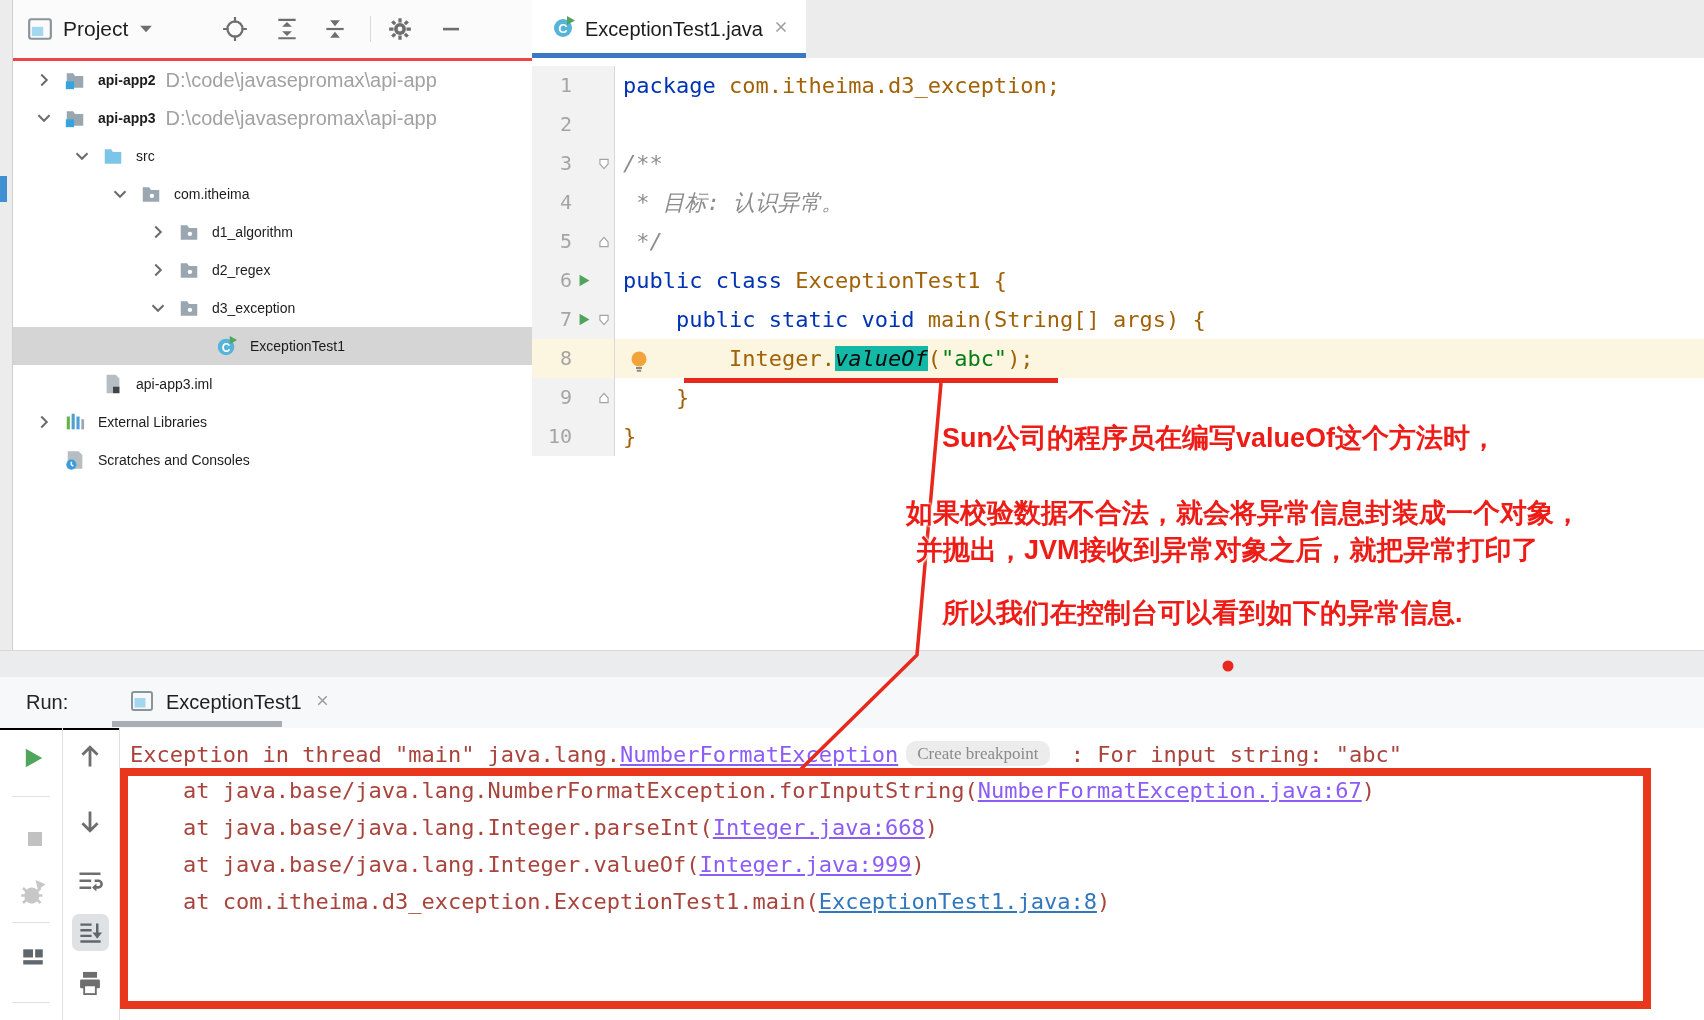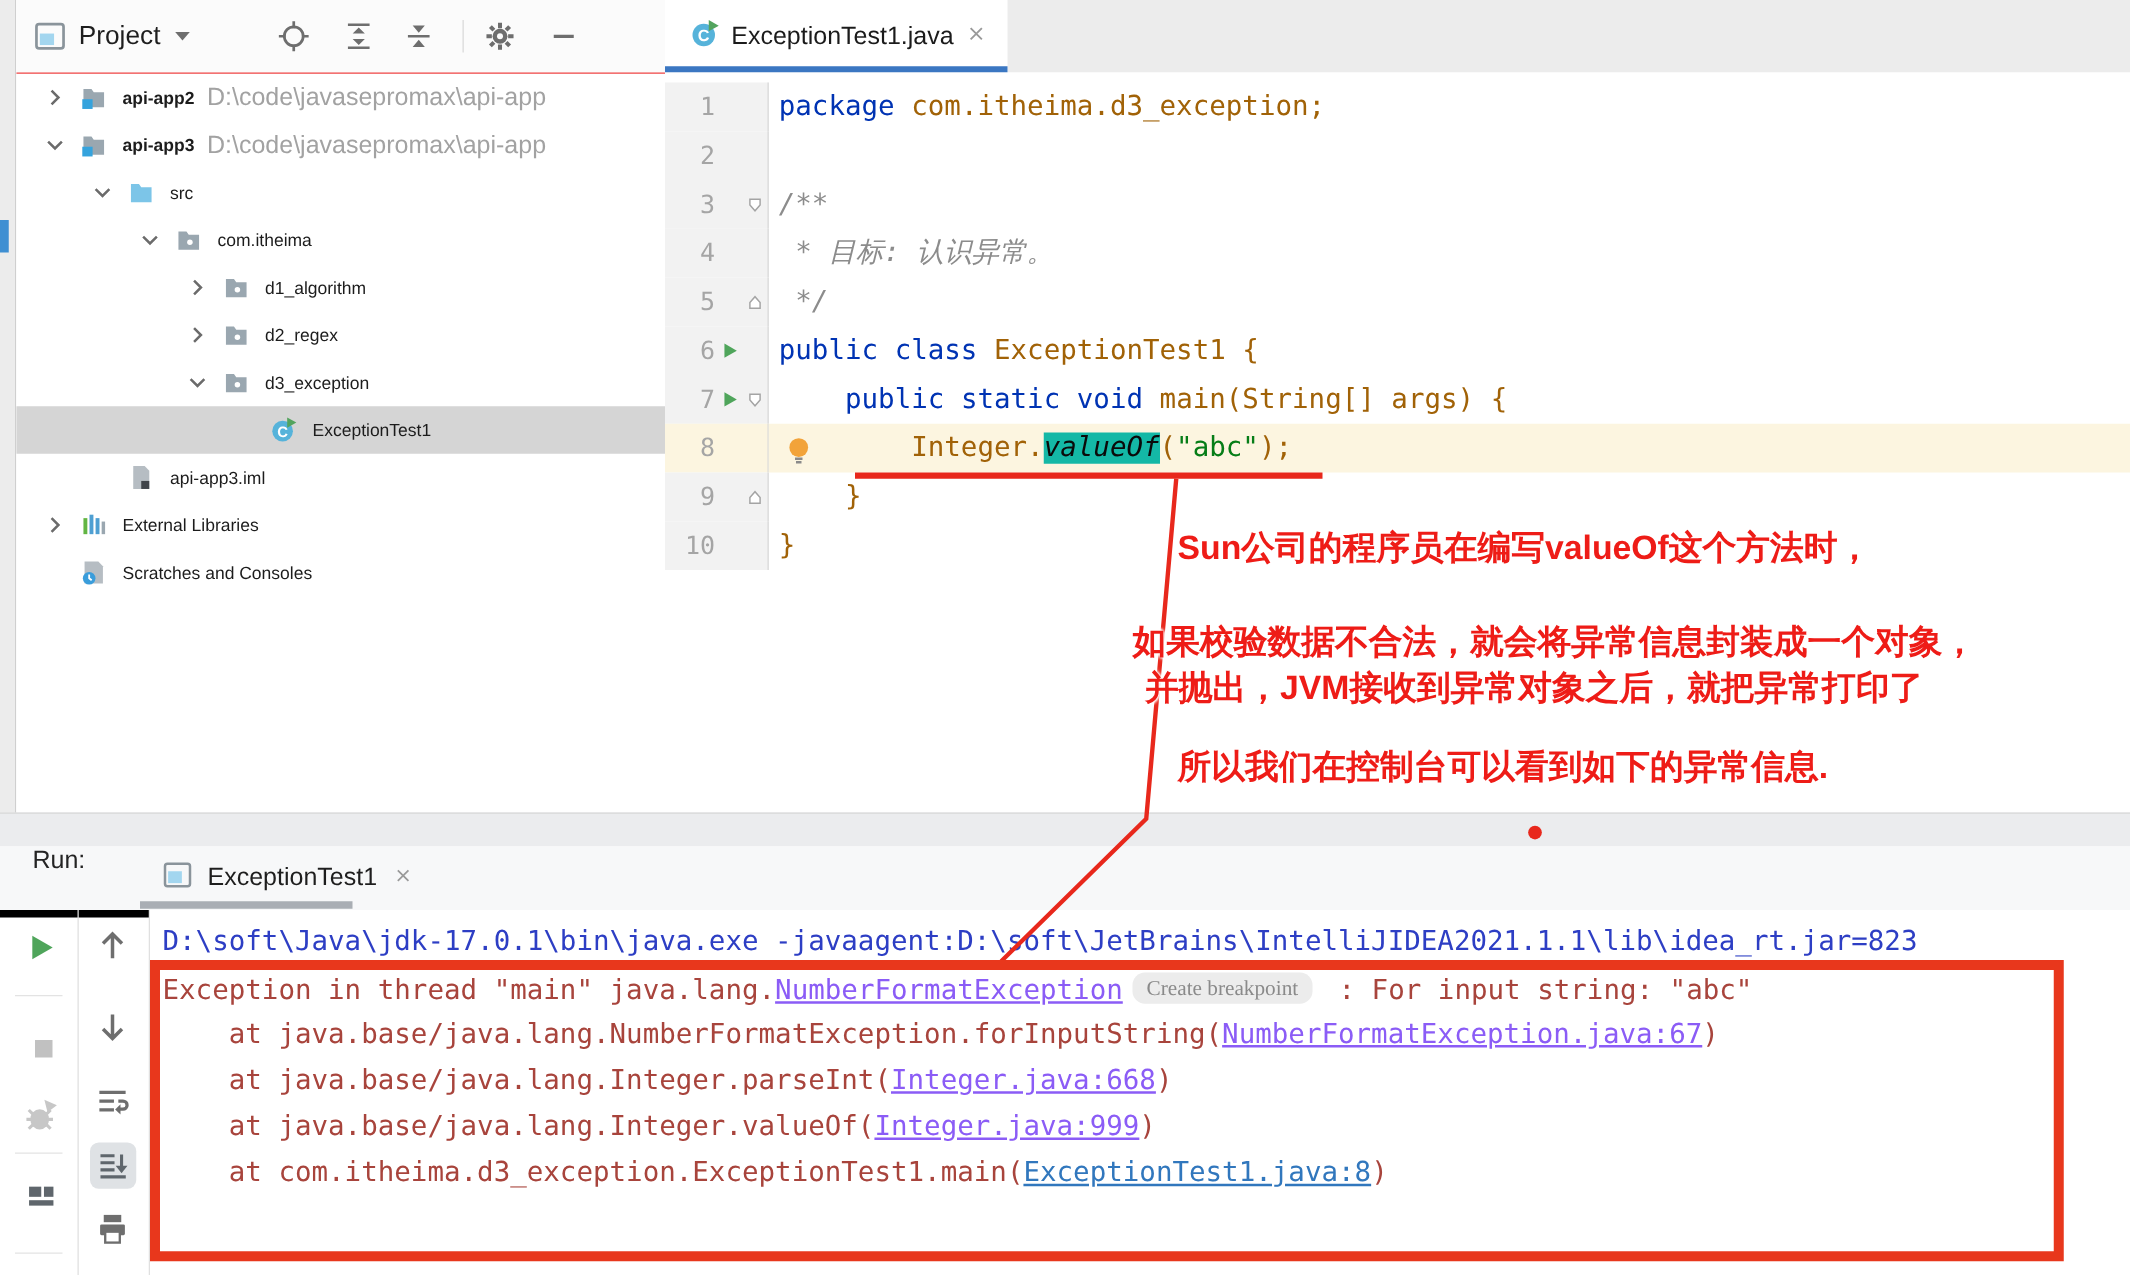--- a/index.html
+++ b/index.html
@@ -4,21 +4,21 @@
 <style>
   html,body{margin:0;padding:0;background:#fff}
   .win{position:relative;width:1704px;height:1020px;background:#fff;overflow:hidden;
        font-family:"Liberation Sans",sans-serif;color:#1f1f1f}
   
   .edge{position:absolute;left:0;top:0;width:12px;height:1020px;background:#ececec;border-right:1px solid #cfcfcf}
   .edge-accent{position:absolute;left:0;top:176px;width:7px;height:26px;background:#3f8fd2}
 
   
   .proj{position:absolute;left:13px;top:0;width:519px;height:650px;background:#fff;overflow:hidden}
-  .proj-h{height:58px;display:flex;align-items:center;background:#fbfbfb;border-bottom:1px solid #ef4444}
+  .proj-h{height:58px;display:flex;align-items:center;background:#fbfbfb;border-bottom:3px solid #ef4444}
   .proj-h .ic{display:flex}
   .ph-win{margin-left:14px}
   .ph-title{font-size:21px;margin-left:10px;color:#1e1e1e}
   .ph-caret{margin-left:8px}
   .ph-locate{margin-left:66px}
   .ph-expand{margin-left:26px}
   .ph-collapse{margin-left:22px}
   .ph-div{width:1px;height:26px;background:#d9d9d9;margin-left:22px}
   .ph-gear{margin-left:16px}
   .ph-min{margin-left:26px}
@@ -53,21 +53,21 @@
   .seg-cmt{color:#8c8c8c;font-style:italic}
   .seg-str{color:#067d17}
   .seg-mi{font-style:italic;background:#14b8a6}
 
   
   .split{position:absolute;top:650px;left:0;right:0;height:26px;background:#ebecee;
          border-top:1px solid #d8d8d8;border-bottom:1px solid #dadada}
 
   
   .run{position:absolute;top:677px;left:0;right:0;bottom:0;background:#fff}
-  .run-h{height:51px;background:#f7f8f9;border-bottom:6px solid #000000;position:relative;display:flex;align-items:flex-start}
+  .run-h{height:51px;background:#f7f8f9;border-bottom:2px solid #000000;position:relative;display:flex;align-items:center}
   .run-label{margin-left:26px;font-size:20px;color:#242424}
   .run-tab{position:absolute;left:130px;top:0;height:100%;display:flex;align-items:center;gap:12px}
   .run-tab-label{font-size:20px;color:#1e1e1e}
   .run-underline{position:absolute;left:112px;top:44px;width:170px;height:6px;background:#a9aeb4}
   .run-body{position:absolute;top:51px;left:0;right:0;bottom:0}
   .vsep{position:absolute;top:0;bottom:0;width:1px;background:#e0e0e0}
   .tbtn{position:absolute;display:flex;justify-content:center;align-items:center}
   .hdiv{position:absolute;height:1px;background:#e3e3e3}
   .tbtn.active{background:#dfe2e5;border-radius:7px}
   .console{position:absolute;left:120px;top:0;right:0;bottom:0;background:#fff;padding:7px 0 0 10px;overflow:hidden}
@@ -507,21 +507,20 @@
         </div>
       <div class="tbtn" style="left:76px;top:241px">
           <svg width="28" height="28" viewBox="0 0 24 24">
             <rect x="6" y="2.5" width="12" height="5" fill="#6e6e6e"></rect>
             <rect x="3.5" y="9" width="17" height="7.5" rx="1" fill="#6e6e6e"></rect>
             <rect x="7" y="14" width="10" height="7.5" fill="#fff" stroke="#6e6e6e" stroke-width="1.6"></rect>
           </svg>
         </div>
 
       <div class="console" id="console">
-          <div class="conline"><span class="seg-cmd">D:\soft\Java\jdk-17.0.1\bin\java.exe -javaagent:D:\soft\JetBrains\IntelliJIDEA2021.1.1\lib\idea_rt.jar=823</span></div>
           <div class="conline"><span class="seg-err">Exception in thread "main" java.lang.</span><span class="seg-linkgray">NumberFormatException</span><span class="seg-pill">Create breakpoint</span><span class="seg-err"> : For input string: "abc"</span></div>
           <div class="conline"><span class="seg-err">    at java.base/java.lang.NumberFormatException.forInputString(</span><span class="seg-linkgray">NumberFormatException.java:67</span><span class="seg-err">)</span></div>
           <div class="conline"><span class="seg-err">    at java.base/java.lang.Integer.parseInt(</span><span class="seg-linkgray">Integer.java:668</span><span class="seg-err">)</span></div>
           <div class="conline"><span class="seg-err">    at java.base/java.lang.Integer.valueOf(</span><span class="seg-linkgray">Integer.java:999</span><span class="seg-err">)</span></div>
           <div class="conline"><span class="seg-err">    at com.itheima.d3_exception.ExceptionTest1.main(</span><span class="seg-linkblue">ExceptionTest1.java:8</span><span class="seg-err">)</span></div>
         </div>
     </div>
   </section>
 
   <svg class="ann ann-svg" viewBox="0 0 1704 1020">

